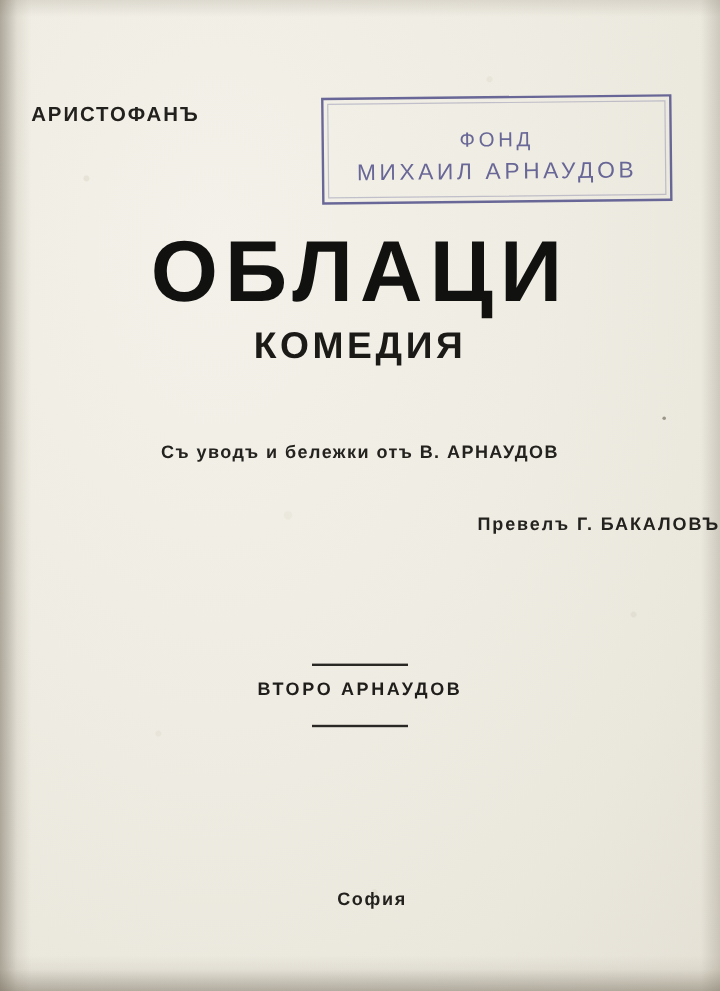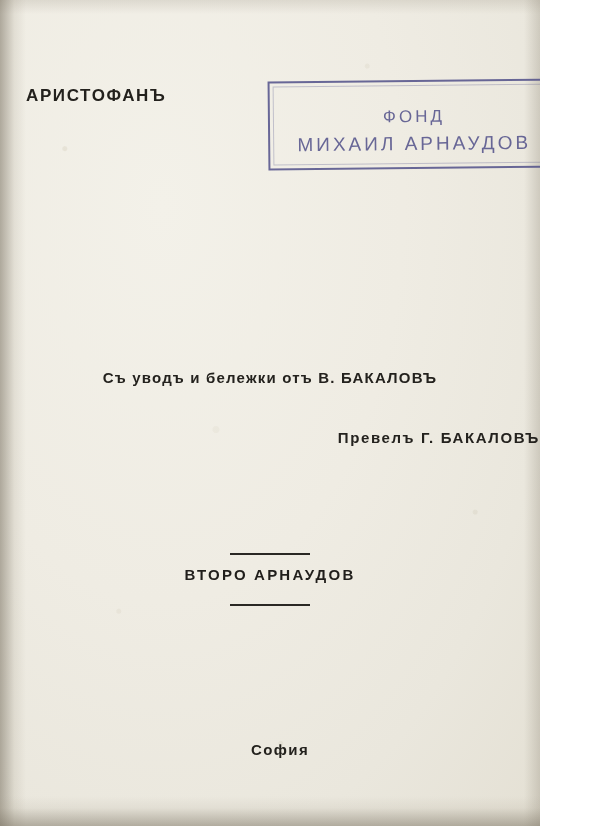--- a/index.html
+++ b/index.html
@@ -9,21 +9,21 @@
   body {
     width: 600px;
     height: 826px;
     background: #ffffff;
     font-family: "Liberation Sans", sans-serif;
     overflow: hidden;
   }
 
   .page {
     position: relative;
-    width: 540px;
+    width: 600px;
     height: 826px;
     background:
       radial-gradient(ellipse at 30% 25%, #f3f1e9 0%, #efece3 45%, #eae7dd 75%, #e4e0d4 100%);
     overflow: hidden;
   }
 
   
   .grain {
     position: absolute;
     inset: 0;
@@ -240,23 +240,25 @@
   <div class="content">
 
     <div class="author">АРИСТОФАНЪ</div>
 
     <div class="stamp">
       <div class="inner-border"></div>
       <div class="stamp-line1">ФОНД</div>
       <div class="stamp-line2">МИХАИЛ АРНАУДОВ</div>
     </div>
 
-
-
-    <div class="credit-1">Съ уводъ и бележки отъ В. БАКАЛОВЪ</div>
+    <div class="title">ОБЛАЦИ</div>
+
+    <div class="subtitle">КОМЕДИЯ</div>
+
+    <div class="credit-1">Съ уводъ и бележки отъ В. АРНАУДОВ</div>
 
     <div class="credit-2">Превелъ Г. БАКАЛОВЪ</div>
 
     <div class="rule-top"></div>
     <div class="edition">ВТОРО АРНАУДОВ</div>
     <div class="rule-bottom"></div>
 
     <div class="city">София</div>
 
     <div class="speck"></div>

